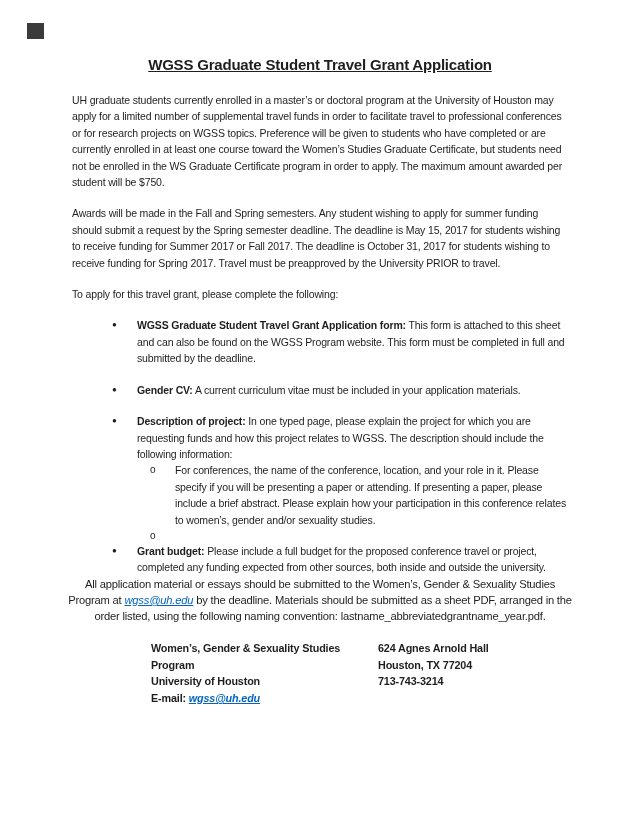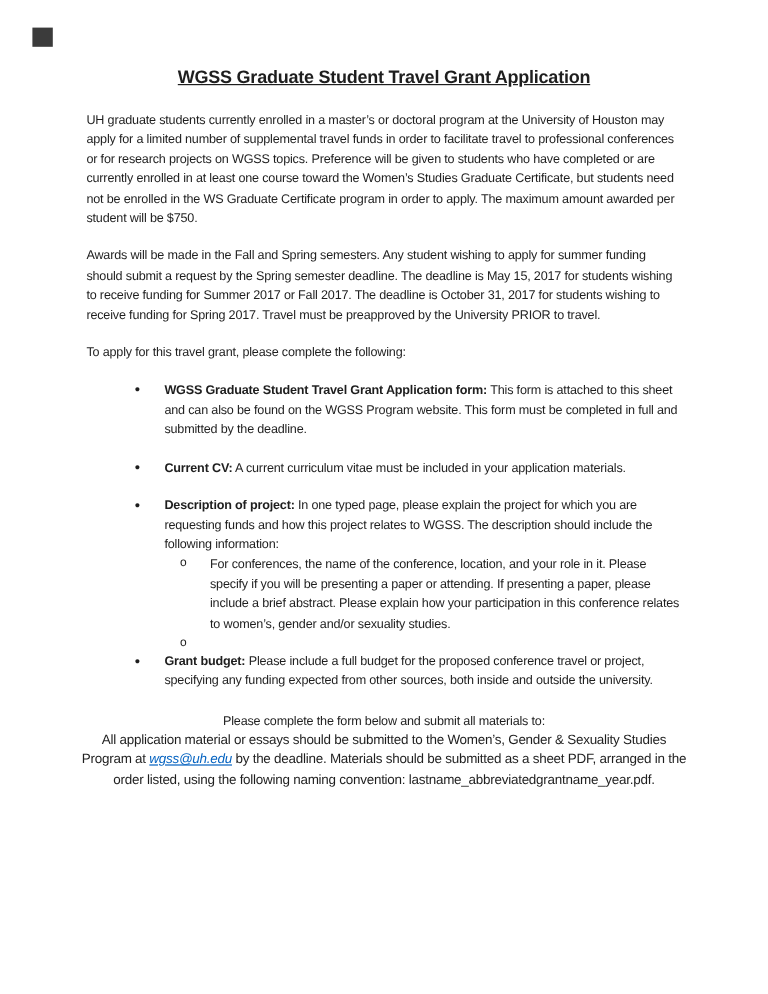--- a/index.html
+++ b/index.html
@@ -80,44 +80,53 @@
 
     <p class="body apply">To apply for this travel grant, please complete the following:</p>
 
     <div class="bullet-row">
       <span class="marker">●</span>
       <span class="b">WGSS Graduate Student Travel Grant Application form:</span><span>  This form is attached to this sheet and can also be found on the WGSS Program website. This form must be completed in full and submitted by the deadline.</span>
     </div>
 
     <div class="bullet-row">
       <span class="marker">●</span>
-      <span class="b">Current CV:</span><span> A current curriculum vitae must be included in your application materials.</span>
+      <span class="b">Gender CV:</span><span> A current curriculum vitae must be included in your application materials.</span>
     </div>
 
     <div class="bullet-row">
       <span class="marker">●</span>
       <span class="b">Description of project:</span><span> In one typed page, please explain the project for which you are requesting funds and how this project relates to WGSS.  The description should include the following information:</span>
     </div>
 
     <div class="sub-row">
       <span class="marker">o</span>
       <span>For conferences, the name of the conference, location, and your role in it. Please specify if you will be presenting a paper or attending.  If presenting a paper, please include a brief abstract. Please explain how your participation in this conference relates to women’s, gender and/or sexuality studies.</span>
     </div>
 
     <div class="sub-row">
       <span class="marker">o</span>
     </div>
 
     <div class="bullet-row">
       <span class="marker">●</span>
-      <span class="b">Grant budget:</span><span>  Please include a full budget for the proposed conference travel or project, specifying any funding expected from other sources, both inside and outside the university.</span>
+      <span class="b">Grant budget:</span><span>  Please include a full budget for the proposed conference travel or project, completed any funding expected from other sources, both inside and outside the university.</span>
     </div>
 
-    <p class="submit-line">Please complete the form below and submit all materials to:</p>
 
 
     <p class="submission-para"><span>All application material or essays should be submitted to the Women’s, Gender &amp; Sexuality Studies Program at </span><a class="link">wgss@uh.edu</a><span> by the deadline.  Materials should be submitted as a sheet PDF, arranged in the order listed, using the following naming convention: lastname_abbreviatedgrantname_year.pdf.</span></p>
 
     <div class="contact">
+      <div class="contact-left">
+        <div>Women’s, Gender &amp; Sexuality Studies Program</div>
+        <div>University of Houston</div>
+        <div><span class="b">E-mail: </span><a class="link b">wgss@uh.edu</a></div>
+      </div>
+      <div class="contact-right">
+        <div>624 Agnes Arnold Hall</div>
+        <div>Houston, TX 77204</div>
+        <div>713-743-3214</div>
+      </div>
     </div>
 
   </div>
 </div>
 
 </body></html>

